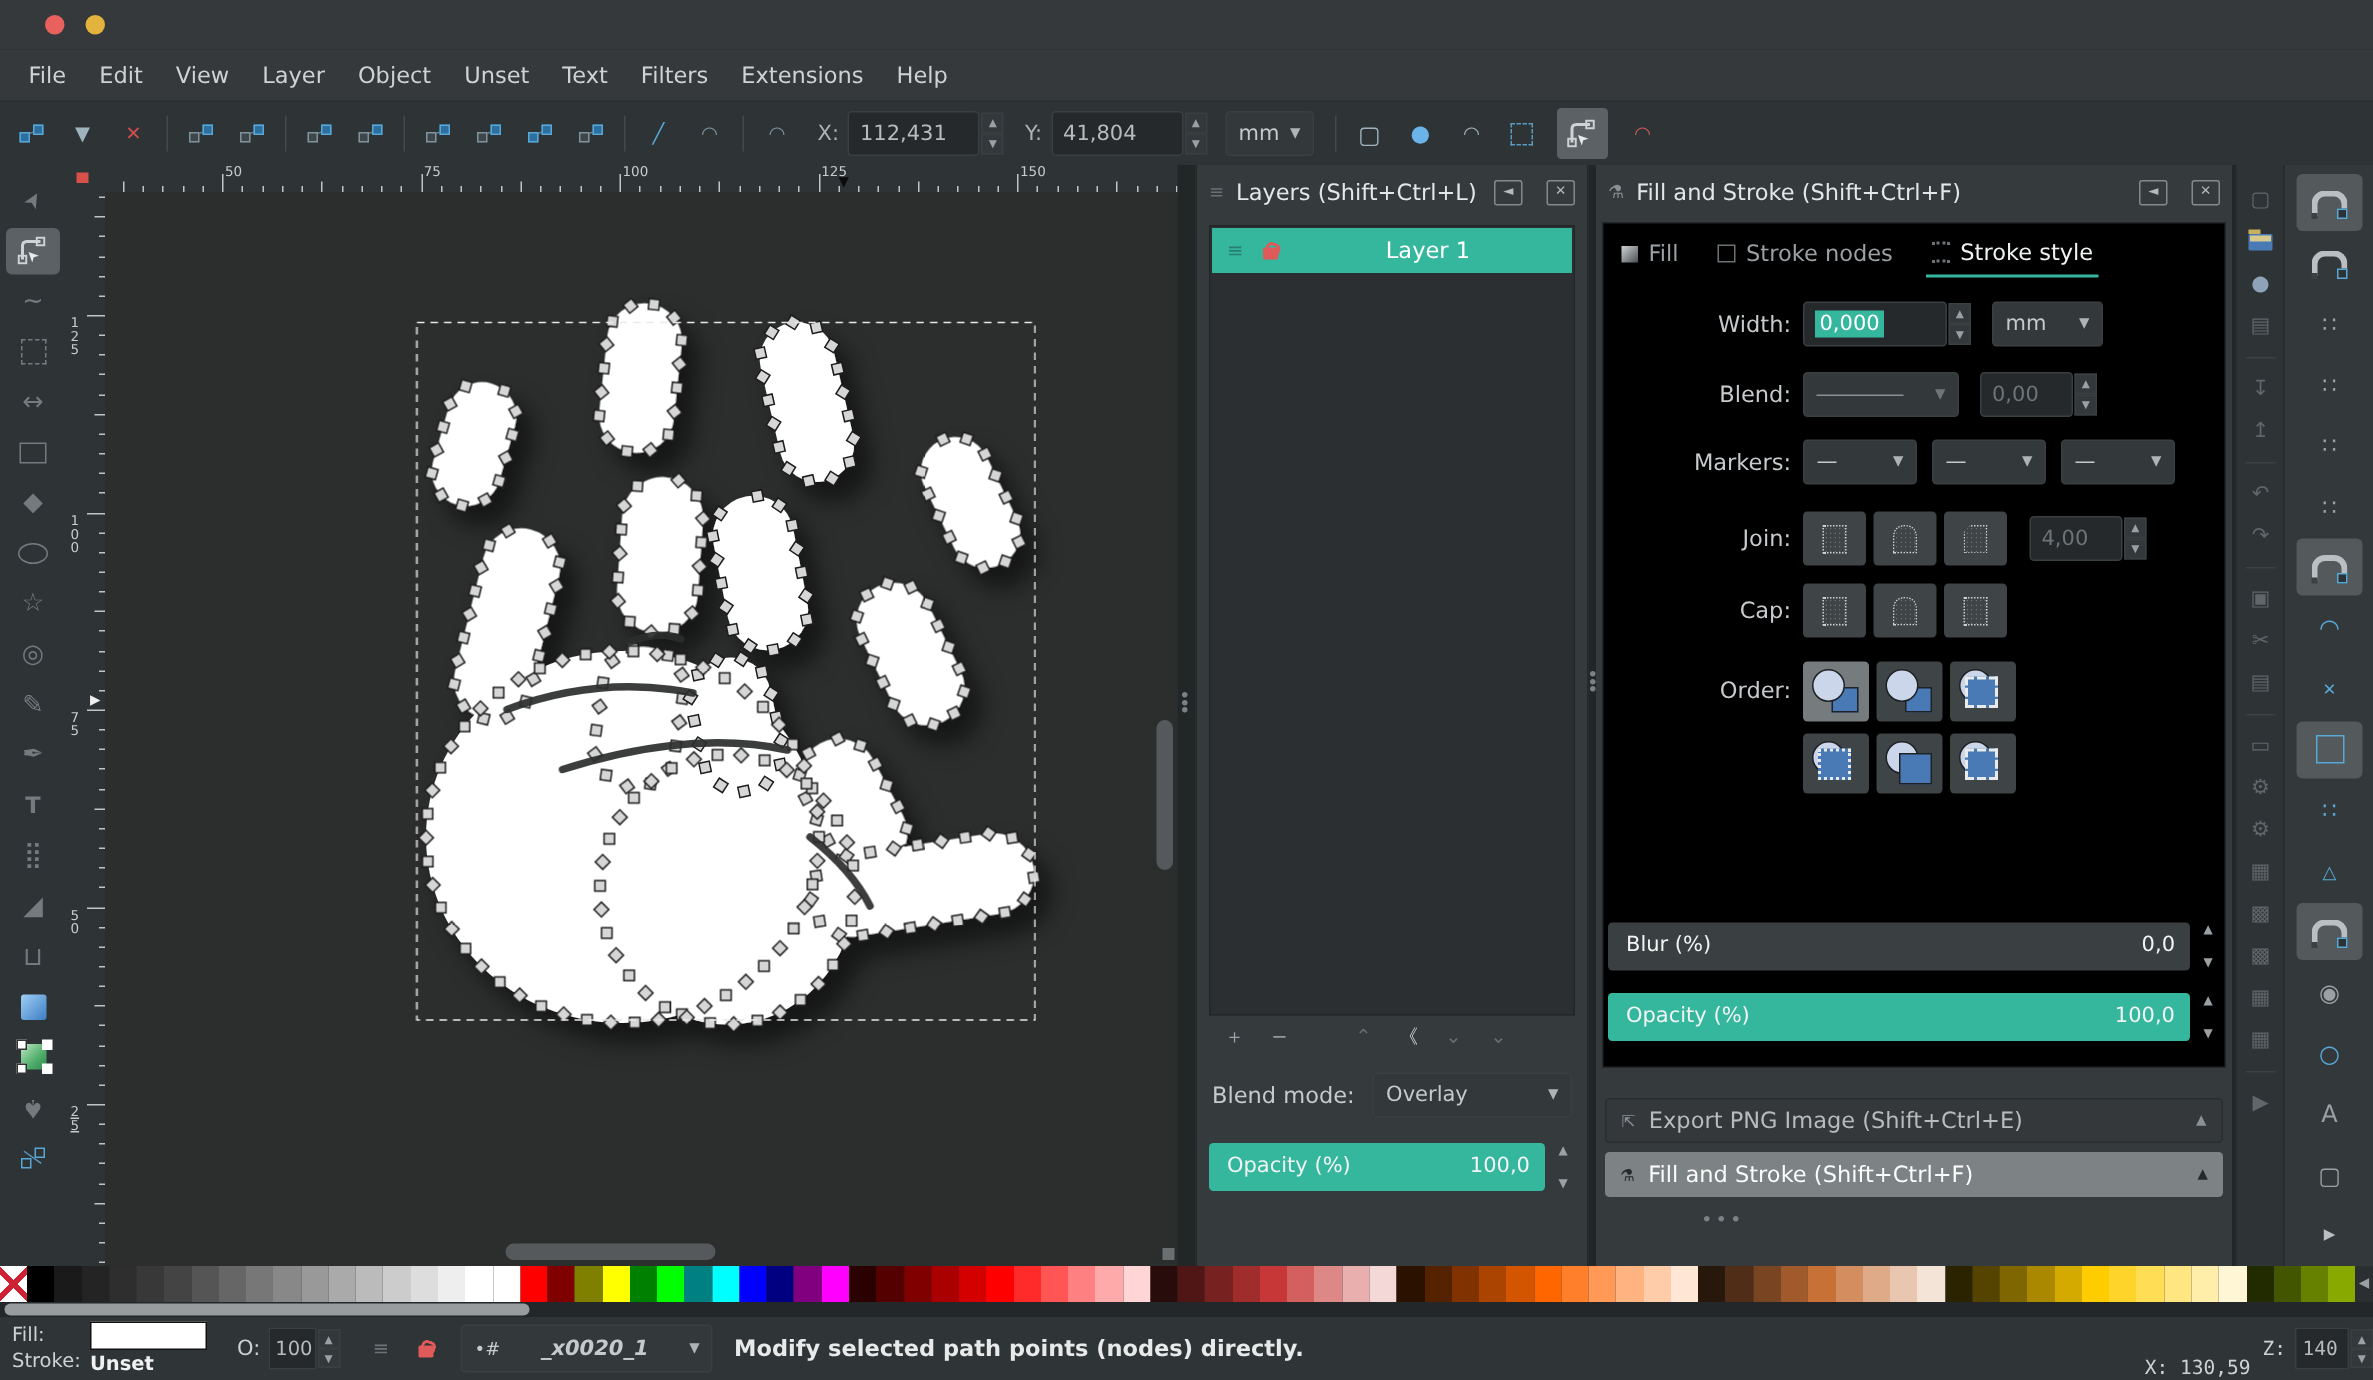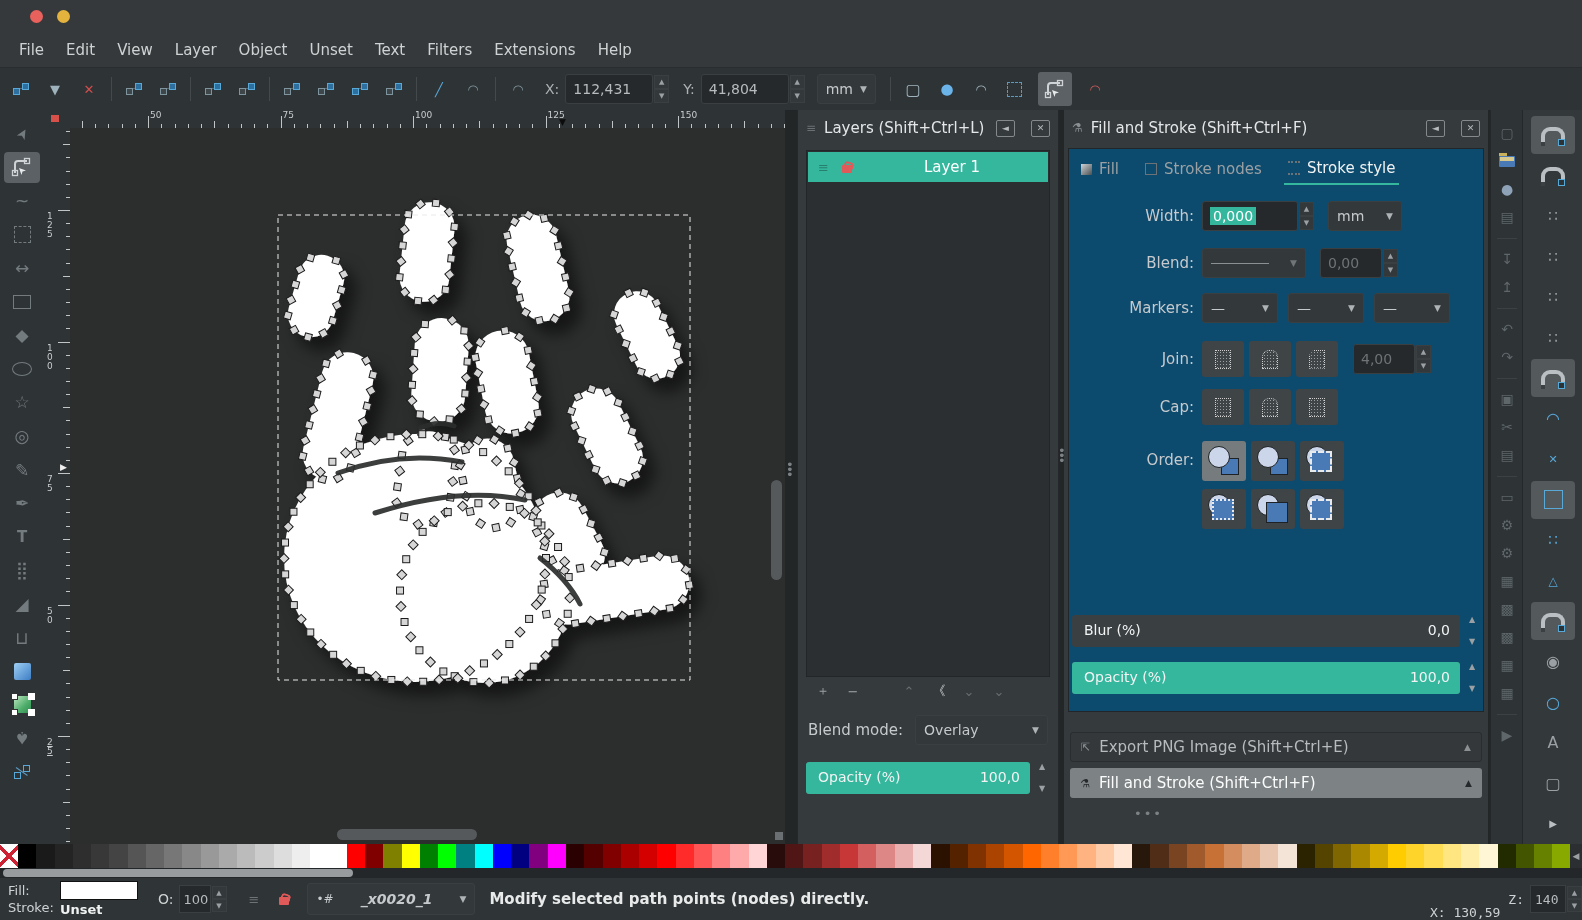--- a/index.html
+++ b/index.html
@@ -809,21 +809,21 @@
 </div>
 <div class="abs dockdots" style="left:1058px;top:448px;">•<br>•<br>•</div>
 
 <div class="abs panel" id="fspanel">
   <div class="phead">
     <span style="color:#8a9093;font-size:12px;">⚗</span>
     <span>Fill and Stroke (Shift+Ctrl+F)</span>
     <span class="pbtn">◄</span>
     <span class="pbtn">✕</span>
   </div>
-  <div class="well" style="left:4px;top:38px;right:4px;height:562px;background:#0c4a6e;">
+  <div class="well" style="left:4px;top:38px;right:4px;height:562px;background:#000000;">
     <div class="fsrow" style="left:8px;top:4px;gap:18px;">
       <span class="tab">
           <span class="tabic-fill"></span>
           <span>Fill</span>
         </span>
       <span class="tab">
           <span class="tabic-sp"></span>
           <span>Stroke nodes</span>
         </span>
       <span class="tab active" style="border-bottom:2px solid #35b79e;">

